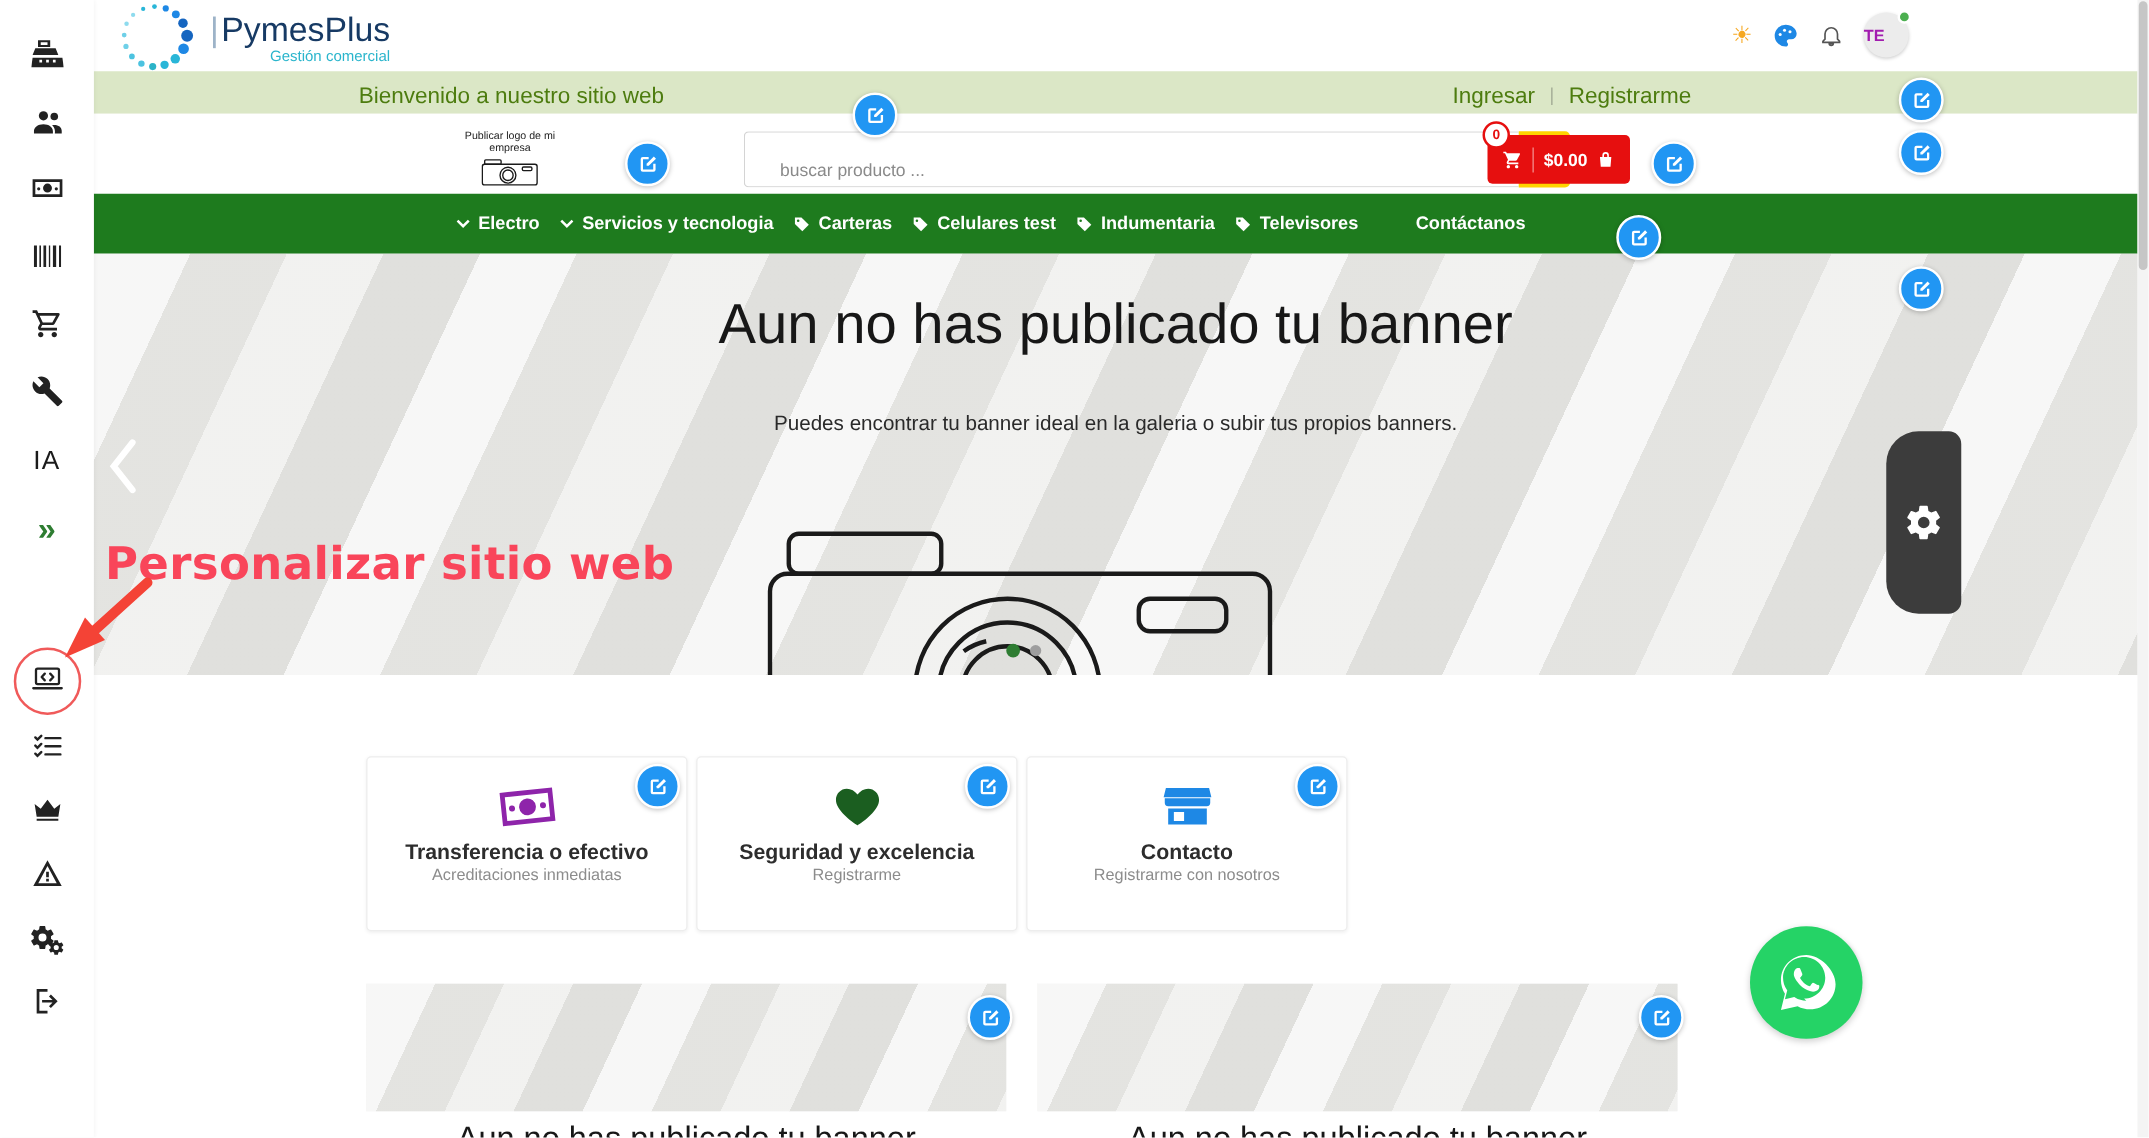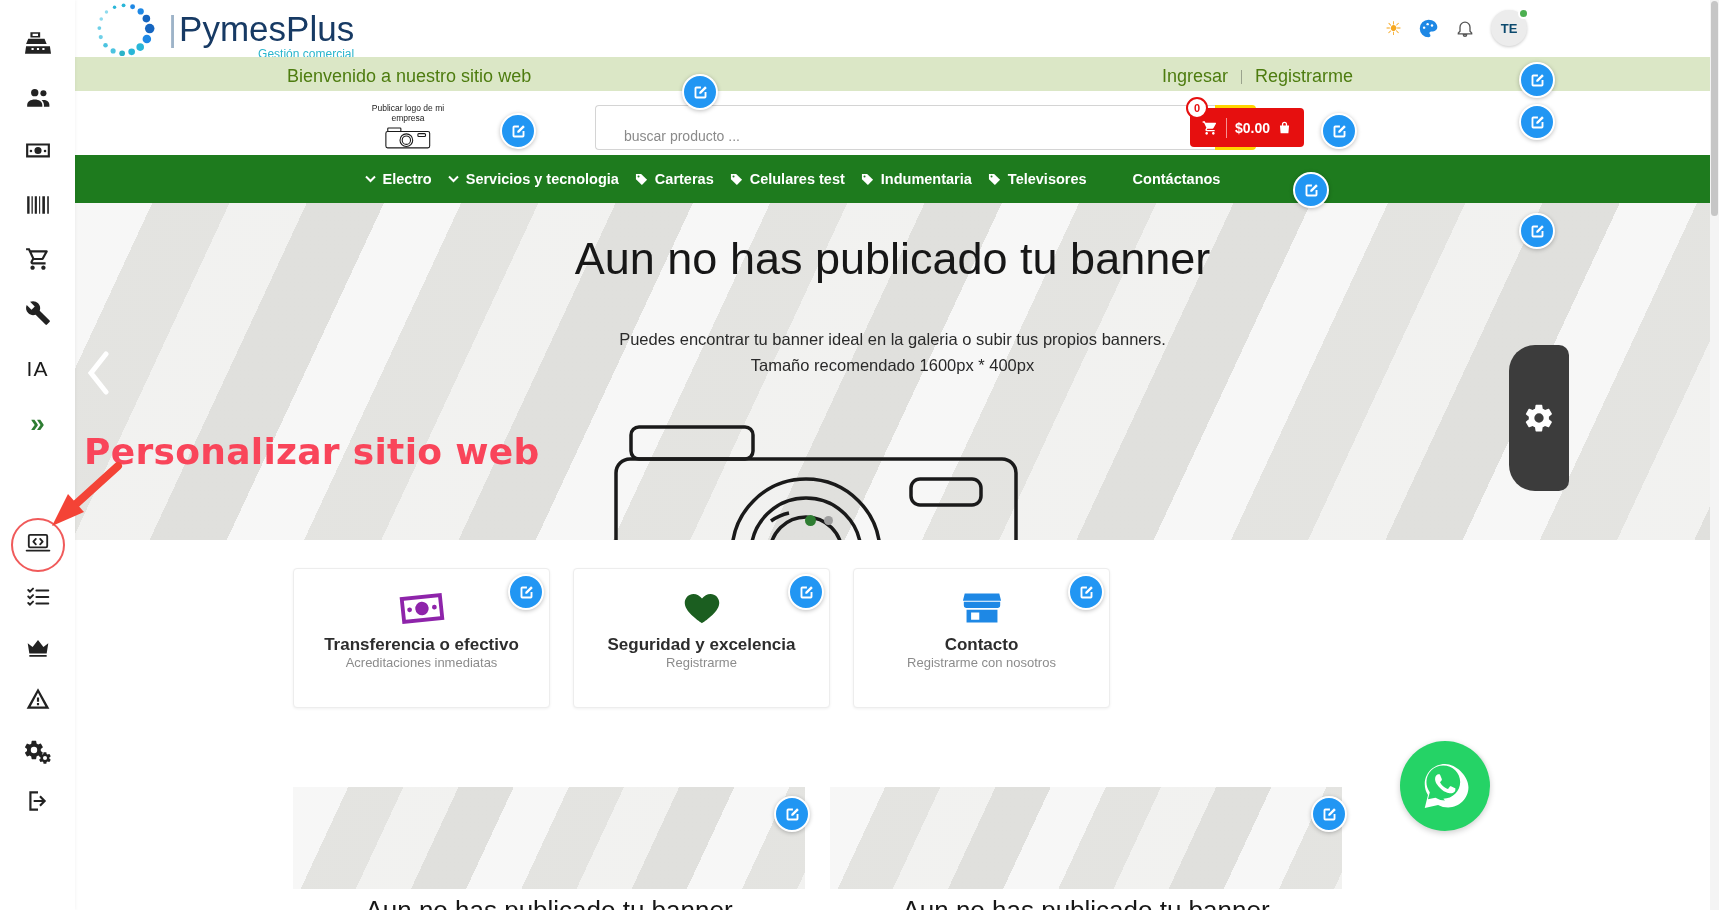--- a/index.html
+++ b/index.html
@@ -20,28 +20,28 @@
   .gear-pair{display:flex;align-items:flex-start}
   .gear-pair svg:first-child{width:22px;height:22px}
   .gear-pair svg:last-child{width:14px;height:14px;margin-left:-7px;margin-top:12px}
 
   
   .main{position:absolute;left:75px;top:0;width:1635px;height:910px;background:#fff}
 
   .topbar{position:absolute;left:0;top:0;width:100%;height:57px;background:#fff}
   .brand{position:absolute;left:10px;top:1px;display:flex;align-items:flex-start}
   .brand-text{margin-left:3px;margin-top:8px}
-  .brand-line{font-size:35px;color:#173a64;font-weight:500}
+  .brand-line{font-size:27px;color:#173a64;font-weight:500}
   .brand-line .pipe{color:#9db3c8;font-weight:400;margin-right:2px}
   .brand-sub{font-size:12px;color:#2ab5cc;text-align:right;margin-top:-2px}
   .top-icons{position:absolute;top:10px;left:1310px;display:flex;align-items:center;gap:16px;height:36px}
   .ticon{cursor:pointer;display:flex;align-items:center;justify-content:center}
   .sun{font-size:19px;color:#f6a821}
-  .avatar{width:36px;height:36px;border-radius:50%;background:#ececec;color:#0c4a6e;font-weight:bold;
-    font-size:13px;display:flex;align-items:center;justify-content:center;position:relative;
+  .avatar{width:36px;height:36px;border-radius:50%;background:#ececec;color:#a21caf;font-weight:bold;
+    font-size:13px;display:flex;align-items:center;position:relative;
     box-shadow:0 1px 3px rgba(0,0,0,.2);cursor:pointer}
   .avatar .presence{position:absolute;top:-2px;right:-2px;width:11px;height:11px;border-radius:50%;
     background:#4caf50;border:2px solid #fff}
 
   .welcome{position:absolute;top:57px;left:0;width:100%;height:34px;background:#dbe7c6;
     font-size:18px;color:#4d7c0f}
   .welcome-msg{position:absolute;left:212px;top:9px}
   .welcome-auth{position:absolute;right:357px;top:9px;display:flex;align-items:center;gap:13px}
   .welcome-auth span{cursor:pointer}
   .auth-div{width:1px;height:14px;background:#9aa38d}
@@ -72,21 +72,21 @@
     background-image:repeating-linear-gradient(115deg,rgba(255,255,255,.6) 0 70px,rgba(221,221,217,.55) 70px 140px,
       rgba(255,255,255,.3) 140px 210px,rgba(212,212,208,.5) 210px 280px)}
   .banner-title{text-align:center;margin-top:30px;font-size:45px;color:#171717;font-weight:400}
   .banner-sub{text-align:center;margin-top:42px;font-size:16.5px;color:#2a2a2a;line-height:1.55}
   .banner-camera{position:absolute;left:536px;top:218px}
   .banner-prev{position:absolute;left:12px;top:148px;cursor:pointer}
   .dots{position:absolute;left:730px;top:312px;display:flex;align-items:center;gap:8px}
   .dot{width:11px;height:11px;border-radius:50%;background:#2e7d32;cursor:pointer}
   .dot.inactive{width:9px;height:9px;background:#9e9e9e}
 
-  .features{position:absolute;top:568px;left:218px;display:flex;gap:23px}
+  .features{position:absolute;top:605px;left:218px;display:flex;gap:7px}
   .card{width:257px;height:140px;background:#fff;border:1px solid #ededed;border-radius:4px;position:relative;
     box-shadow:0 1px 3px rgba(0,0,0,.06);display:flex;flex-direction:column;align-items:center;padding-top:16px}
   .card-icon{height:46px;display:flex;align-items:center}
   .card-title{font-size:17px;font-weight:bold;color:#2d2d2d;margin-top:4px}
   .card-sub{font-size:13px;color:#8c8c8c;}
 
   .placeholders{position:absolute;top:787px;left:218px;display:flex;gap:25px}
   .ph{width:512px;position:relative}
   .ph-img{height:102px;background:#ececea;
     background-image:repeating-linear-gradient(115deg,rgba(255,255,255,.6) 0 50px,rgba(221,221,217,.55) 50px 100px,
@@ -326,21 +326,20 @@
     </span>
     <span class="nav-item spaced">
       <span>Contáctanos</span>
     </span>
   </nav>
 
   <div class="banner">
     <div class="banner-title">Aun no has publicado tu banner</div>
     <div class="banner-sub">
       <div>Puedes encontrar tu banner ideal en la galeria o subir tus propios banners.</div>
-      <div>Tamaño recomendado 1600px * 400px</div>
     </div>
     <span class="banner-prev">
       <svg width="22" height="44" viewBox="0 0 22 44">
           <path d="M19 3L4 22l15 19" fill="none" stroke="#fff" stroke-width="5" stroke-linecap="round"></path>
         </svg>
     </span>
     <span class="banner-camera">
       <svg viewBox="0 0 420 210" width="420" height="210" fill="none" stroke="#1a1a1a" stroke-width="3.5">
         <rect x="20" y="6" width="122" height="32" rx="8"></rect>
         <rect x="5" y="38" width="400" height="158" rx="14"></rect>

